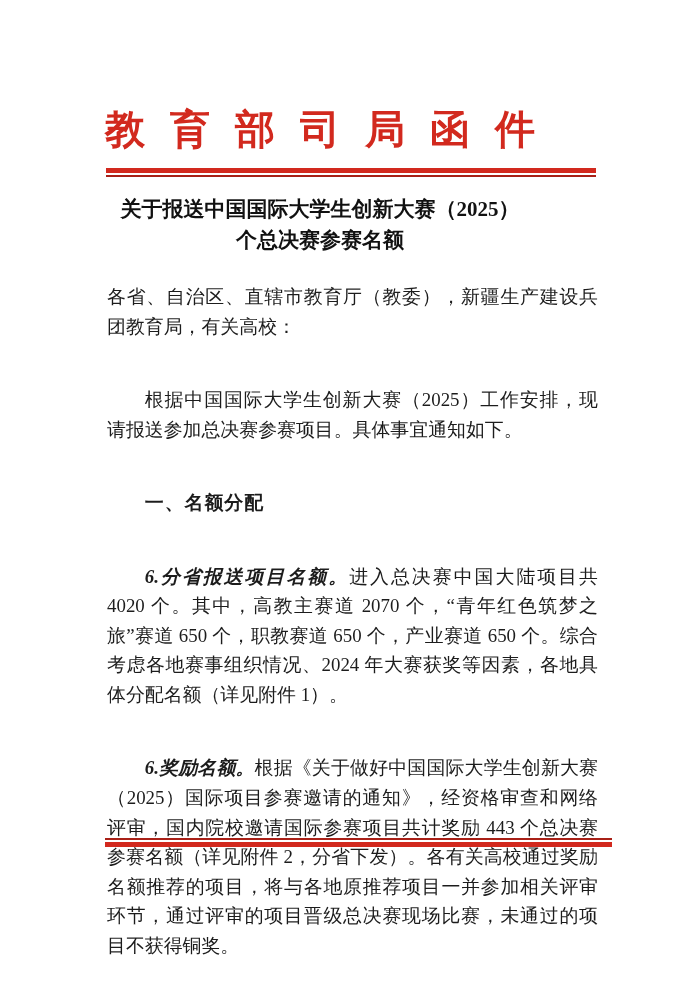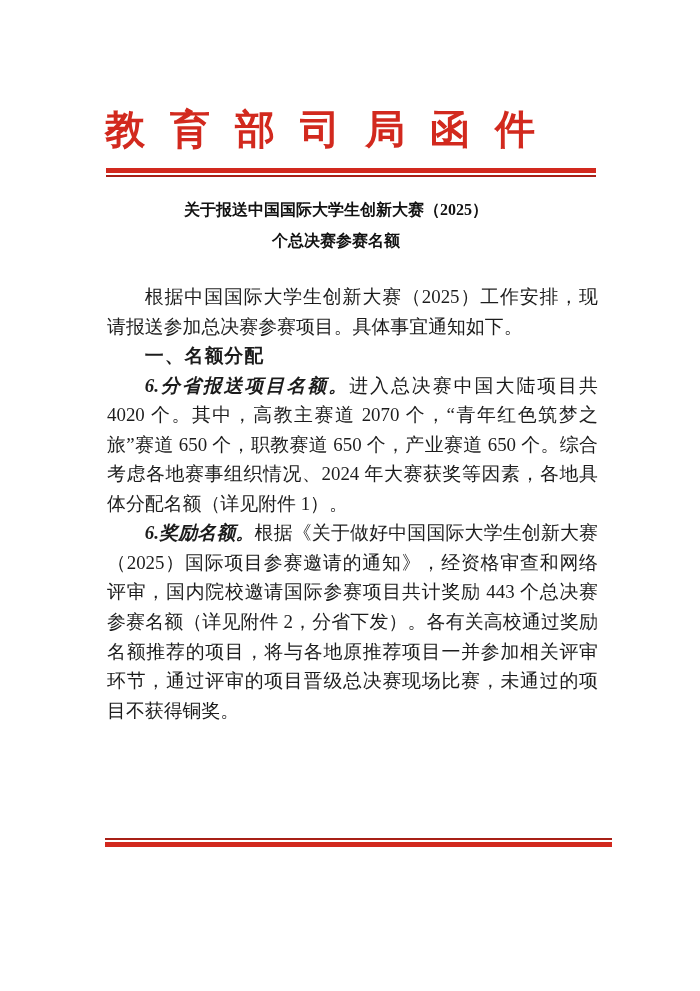--- a/index.html
+++ b/index.html
@@ -34,38 +34,38 @@
   }
   .rule{position:absolute;left:106px;width:490px;}
   .rule-top{top:168px;}
   .rule-top .thick{height:5px;background:var(--red);}
   .rule-top .thin{height:2px;background:var(--red-dark);margin-top:2px;}
   .rule-bottom{top:838px;left:105px;width:507px;}
   .rule-bottom .thin{height:2px;background:var(--red-dark);}
   .rule-bottom .thick{height:5px;background:var(--red);margin-top:2px;}
   .doc-title{
     position:absolute;
-    top:194px;left:16px;width:100%;
+    top:194px;left:0;width:100%;
     text-align:center;
     color:#111111;
-    font-size:16px;
+    font-size:21px;
     font-weight:bold;
     line-height:31px;
   }
   .doc-body{
     position:absolute;
     top:282px;left:107px;width:491px;
     color:var(--ink);
     font-size:18.9px;
     line-height:29.55px;
     text-align:justify;
     text-justify:inter-character;
   }
   .doc-body p{margin:0;padding:0;}
-  .doc-body p.indent{text-indent:2em;}
+  .doc-body p.indent{text-indent:2em;margin-top:44px;}
   .seg-normal{font-weight:normal;font-style:normal;}
   .seg-lead{font-weight:bold;font-style:italic;}
   .seg-heading{
     font-family:Liberation Serif, serif;
     font-weight:bold;font-style:normal;
     letter-spacing:1px;
   }
 </style>
 </head>
 <body>
@@ -78,20 +78,21 @@
     <div class="thick"></div>
     <div class="thin"></div>
   </div>
 
   <div class="doc-title">
     <div>关于报送中国国际大学生创新大赛（2025）</div>
     <div>个总决赛参赛名额</div>
   </div>
 
   <div class="doc-body">
+      <p class="para"><span class="seg-normal">各省、自治区、直辖市教育厅（教委），新疆生产建设兵团教育局，有关高校：</span></p>
       <p class="para indent"><span class="seg-normal">根据中国国际大学生创新大赛（2025）工作安排，现请报送参加总决赛参赛项目。具体事宜通知如下。</span></p>
       <p class="para indent"><span class="seg-heading">一、名额分配</span></p>
       <p class="para indent"><span class="seg-lead">6.分省报送项目名额。</span><span class="seg-normal">进入总决赛中国大陆项目共 4020 个。其中，高教主赛道 2070 个，“青年红色筑梦之旅”赛道 650 个，职教赛道 650 个，产业赛道 650 个。综合考虑各地赛事组织情况、2024 年大赛获奖等因素，各地具体分配名额（详见附件 1）。</span></p>
       <p class="para indent"><span class="seg-lead">6.奖励名额。</span><span class="seg-normal">根据《关于做好中国国际大学生创新大赛（2025）国际项目参赛邀请的通知》，经资格审查和网络评审，国内院校邀请国际参赛项目共计奖励 443 个总决赛参赛名额（详见附件 2，分省下发）。各有关高校通过奖励名额推荐的项目，将与各地原推荐项目一并参加相关评审环节，通过评审的项目晋级总决赛现场比赛，未通过的项目不获得铜奖。</span></p>
     </div>
 
   <div class="rule rule-bottom">
     <div class="thin"></div>
     <div class="thick"></div>
   </div>

